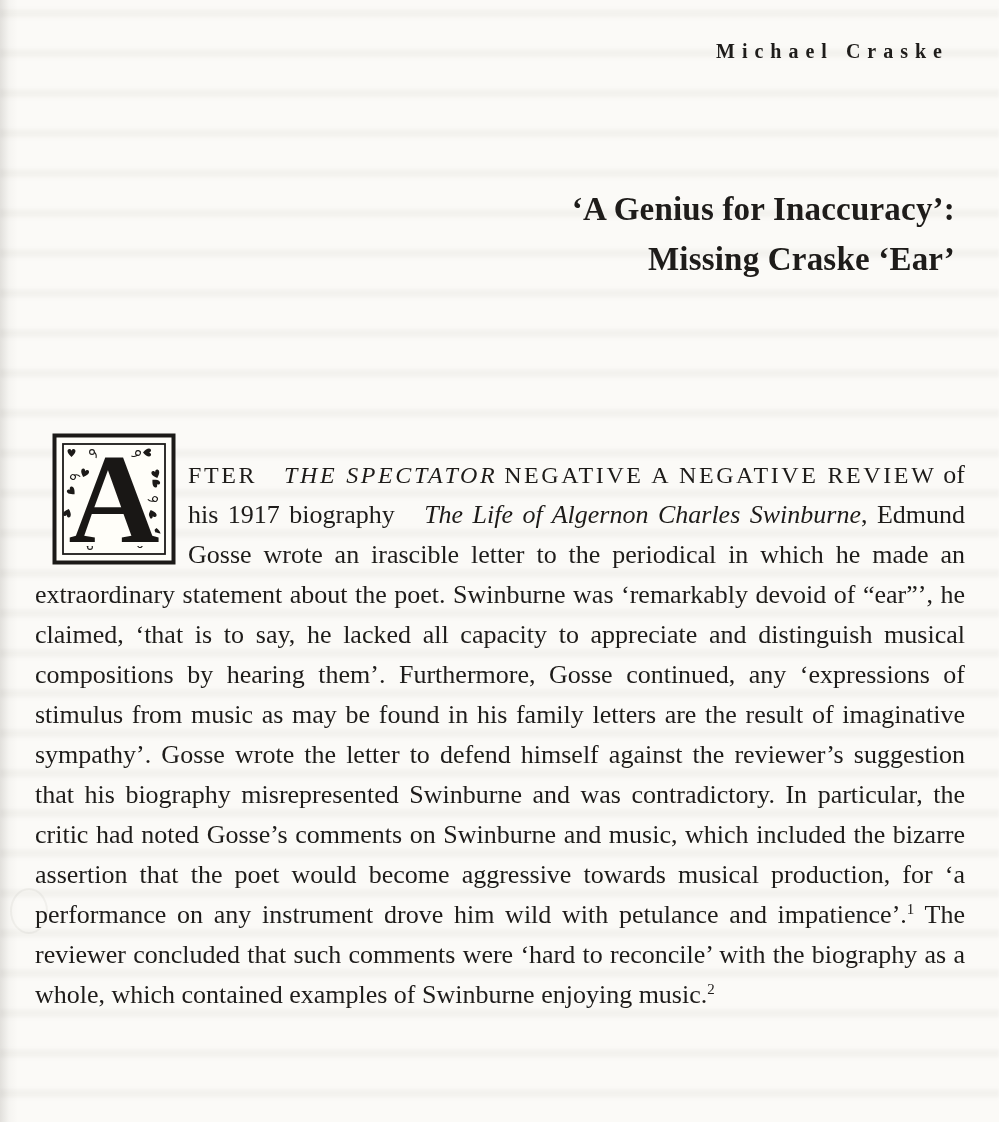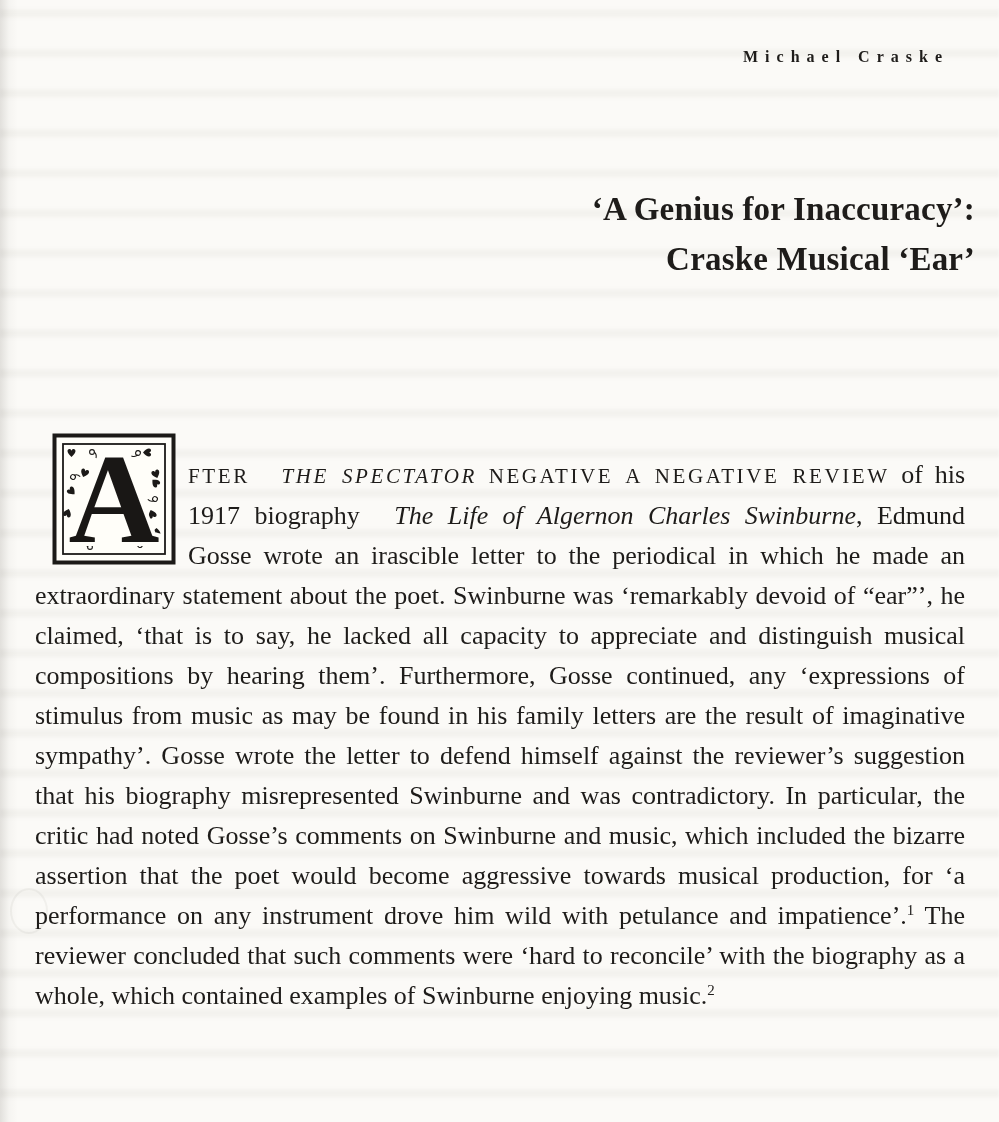--- a/index.html
+++ b/index.html
@@ -45,31 +45,31 @@
   .paper-blemish {
     position: absolute;
     left: 10px; top: 888px;
     width: 34px; height: 42px;
     border-radius: 50%;
     border: 2px solid rgba(120,110,95,0.07);
     pointer-events: none;
   }
   .author {
     position: absolute;
-    top: 48px;
+    top: 40px;
     right: 50px;
-    font-size: 16px;
+    font-size: 20px;
     font-weight: bold;
     letter-spacing: 7px;
     white-space: nowrap;
   }
   .title-block {
     position: absolute;
     top: 184px;
-    right: 24px;
+    right: 44px;
     text-align: right;
     font-size: 33px;
     font-weight: bold;
     line-height: 50px;
     letter-spacing: 0.2px;
   }
   .body-text {
     position: absolute;
     top: 455px;
     left: 35px;
@@ -80,21 +80,21 @@
     hyphens: none;
   }
   .dropcap-box {
     float: left;
     width: 124px;
     height: 132px;
     margin: -22px 12px 0 17px;
   }
   .dropcap-box svg { display: block; }
   .sc {
-    font-size: 21px;
+    font-size: 24px;
     letter-spacing: 2.6px;
   }
   .it { font-style: italic; margin-left: 20px; }
   sup.fn {
     font-size: 15px;
     line-height: 0;
     vertical-align: 9px;
     letter-spacing: 0;
   }
 </style>
@@ -104,21 +104,21 @@
 <div class="page">
 
   <div class="ghost-lines"></div>
   <div class="left-edge-shadow"></div>
   <div class="paper-blemish"></div>
 
   <div class="author">Michael Craske</div>
 
   <div class="title-block">
     <div>‘A Genius for Inaccuracy’:</div>
-    <div>Craske Musical ‘Ear’</div>
+    <div>Missing Craske ‘Ear’</div>
   </div>
 
   <div class="body-text">
     <span class="dropcap-box">
       <svg width="124" height="132" viewBox="0 0 124 132" xmlns="http://www.w3.org/2000/svg">
         <rect x="2.5" y="2.5" width="119" height="127" fill="#fffef9" stroke="#1c1a18" stroke-width="4"></rect>
         <rect x="11" y="11" width="102" height="110" fill="none" stroke="#1c1a18" stroke-width="1.8"></rect>
         <defs>
           <path id="heart" d="M4.5 9 C2 6.8 0.5 4.9 0.5 3.1 C0.5 1.3 2.3 0.3 3.5 1.3 C4 1.7 4.3 2.2 4.5 2.8 C4.7 2.2 5 1.7 5.5 1.3 C6.7 0.3 8.5 1.3 8.5 3.1 C8.5 4.9 7 6.8 4.5 9 Z"></path>
           <g id="curl">

